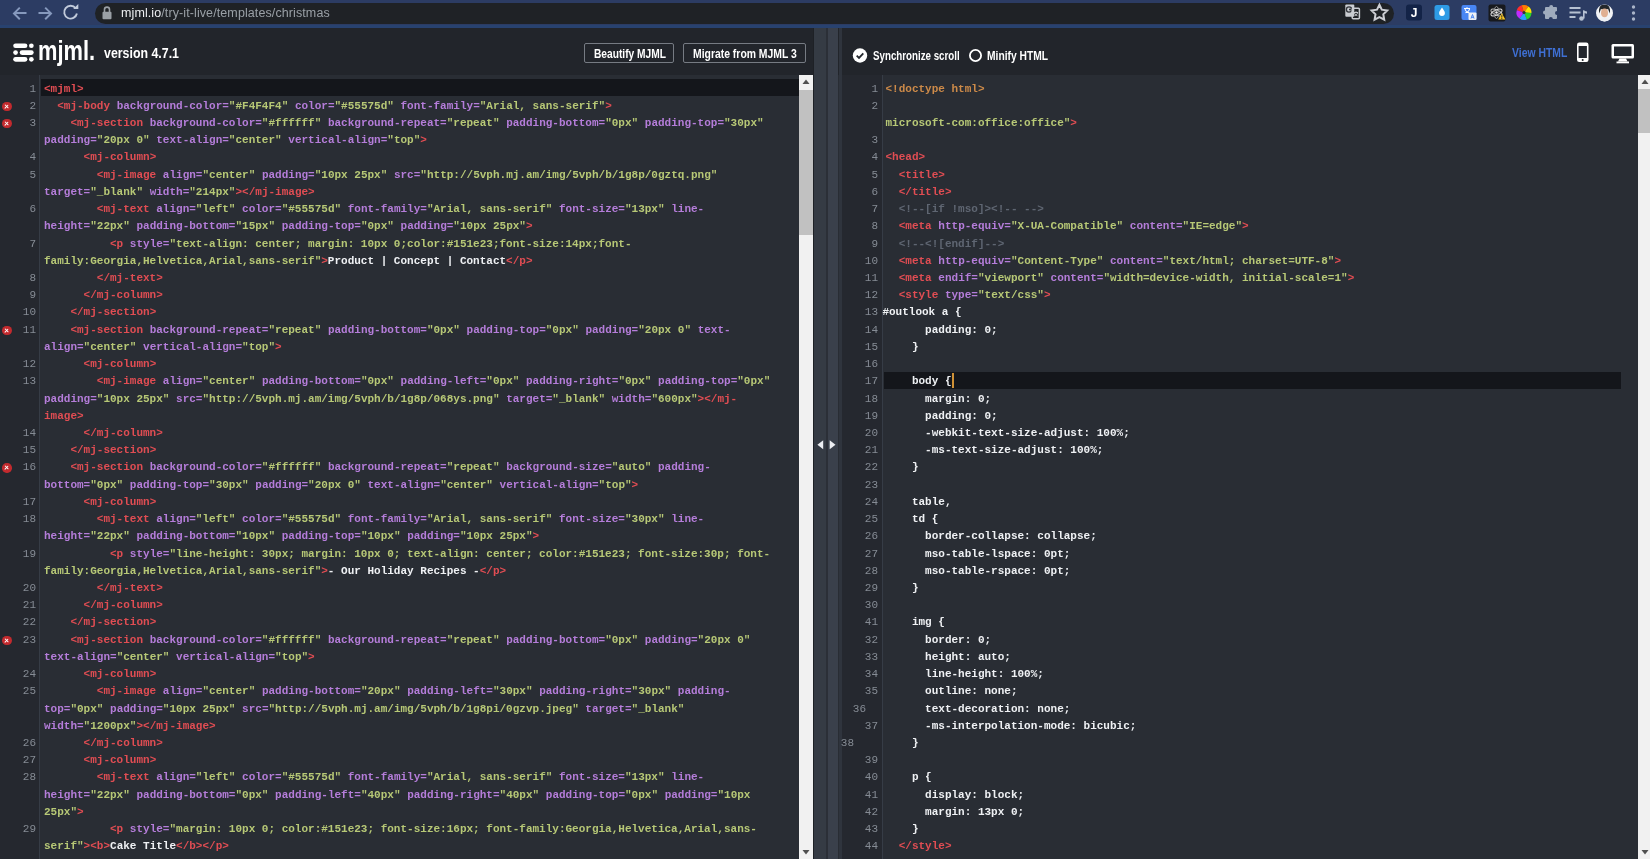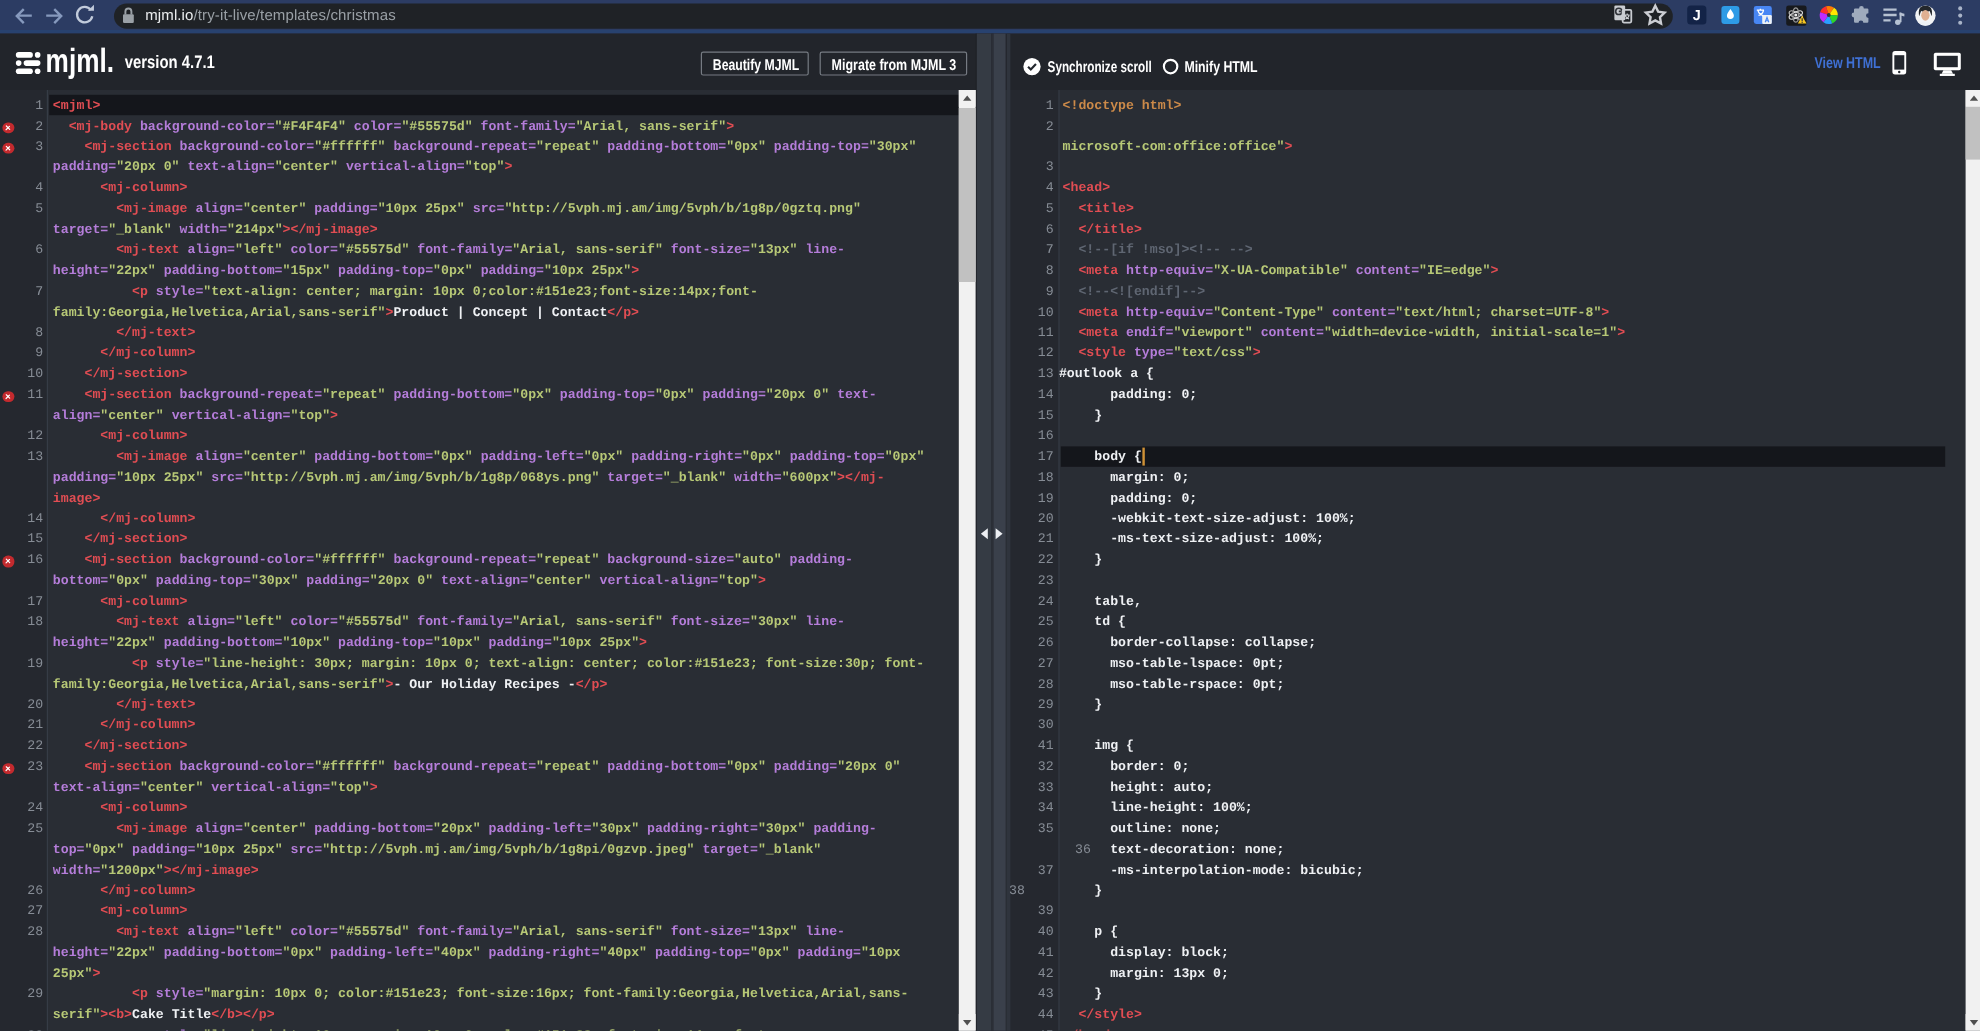--- a/index.html
+++ b/index.html
@@ -321,21 +321,21 @@
 <div class="num" style="left:842px;top:528.32px;width:36px">26</div>
 <div class="num" style="left:842px;top:545.54px;width:36px">27</div>
 <div class="num" style="left:842px;top:562.76px;width:36px">28</div>
 <div class="num" style="left:842px;top:579.98px;width:36px">29</div>
 <div class="num" style="left:842px;top:597.20px;width:36px">30</div>
 <div class="num" style="left:842px;top:614.42px;width:36px">41</div>
 <div class="num" style="left:842px;top:631.64px;width:36px">32</div>
 <div class="num" style="left:842px;top:648.86px;width:36px">33</div>
 <div class="num" style="left:842px;top:666.08px;width:36px">34</div>
 <div class="num" style="left:842px;top:683.30px;width:36px">35</div>
-<div class="num" style="left:873px;top:700.52px;width:36px">36</div>
+<div class="num" style="left:830px;top:700.52px;width:36px">36</div>
 <div class="num" style="left:842px;top:717.74px;width:36px">37</div>
 <div class="num" style="left:818px;top:734.96px;width:36px">38</div>
 <div class="num" style="left:842px;top:752.18px;width:36px">39</div>
 <div class="num" style="left:842px;top:769.40px;width:36px">40</div>
 <div class="num" style="left:842px;top:786.62px;width:36px">41</div>
 <div class="num" style="left:842px;top:803.84px;width:36px">42</div>
 <div class="num" style="left:842px;top:821.06px;width:36px">43</div>
 <div class="num" style="left:842px;top:838.28px;width:36px">44</div>
 <div class="num" style="left:842px;top:855.50px;width:36px">45</div>
   <div class="row" style="left:885.5px;top:80.60px"><o>&lt;!doctype html&gt;</o></div>

